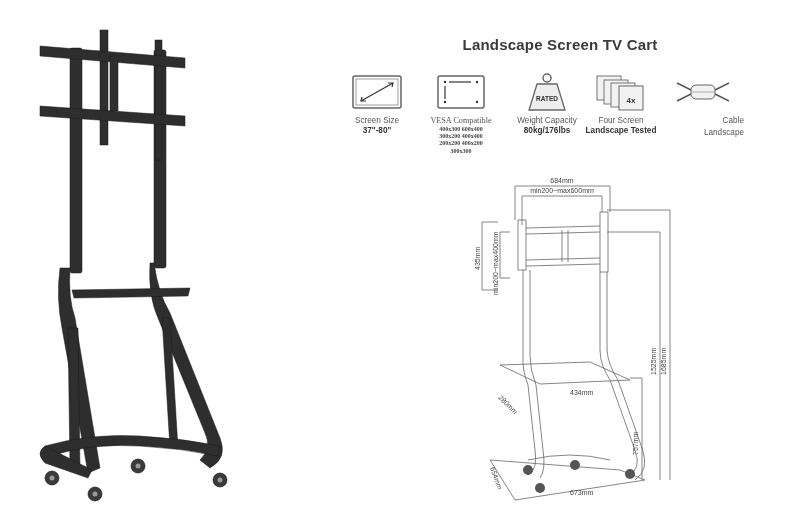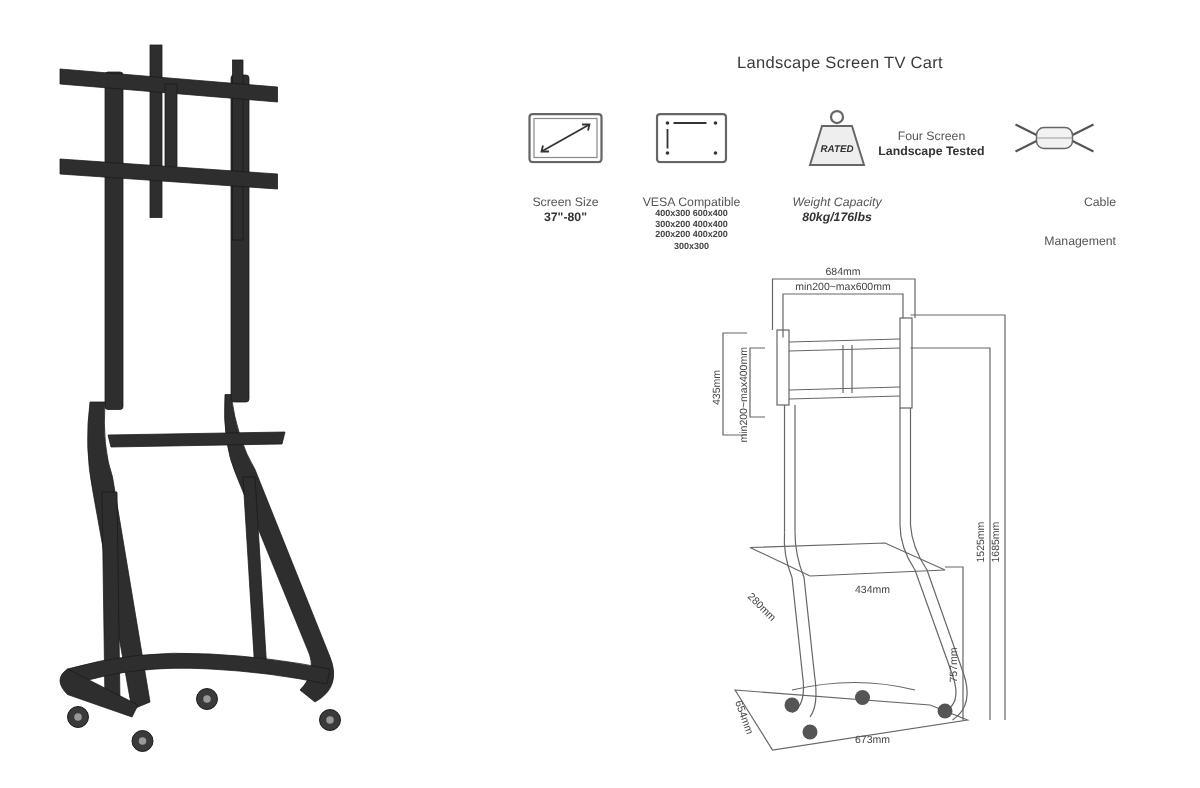--- a/index.html
+++ b/index.html
@@ -1,21 +1,21 @@
 <!DOCTYPE html>
 <html><head>
 <meta charset="utf-8">
 <style>
   html, body { margin: 0; padding: 0; }
   body { width: 800px; height: 525px; background: #ffffff; position: relative; overflow: hidden; font-family: "Liberation Sans", sans-serif; color: #333; }
   .abs { position: absolute; }
-  .title { left: 340px; top: 36px; width: 440px; text-align: center; font-size: 11px; font-weight: normal; color: #3a3a3a; letter-spacing: 0.2px; }
+  .title { left: 340px; top: 36px; width: 440px; text-align: center; font-size: 15px; font-weight: bold; color: #3a3a3a; letter-spacing: 0.2px; }
   .feat { position: absolute; top: 70px; width: 82px; text-align: center; }
   .feat .icon { height: 44px; display: flex; align-items: center; justify-content: center; }
-  .feat .lbl { font-size: 8.2px; color: #555; margin-top: 16px; line-height: 10px; }
+  .feat .lbl { font-size: 8.2px; color: #555; margin-top: 2px; line-height: 10px; }
   .feat .sub { font-size: 8.2px; font-weight: bold; color: #333; line-height: 10px; }
   .feat .vesa { font-size: 6px; font-weight: bold; color: #444; line-height: 7.2px; }
   svg text { font-family: "Liberation Sans", sans-serif; }
 </style>
 </head>
 <body>
 
 <svg class="abs" style="left:30px;top:28px;" width="220" height="485" viewBox="0 0 220 485">
   <g fill="#2e2e2e" stroke="#1a1a1a" stroke-width="0.5">
 
@@ -63,66 +63,75 @@
         <rect x="4" y="4" width="42" height="26" fill="none" stroke="#888" stroke-width="0.8"></rect>
         <line x1="9" y1="26" x2="41" y2="8" stroke="#333" stroke-width="1.2"></line>
         <polyline points="36,8 41,8 40,12" fill="none" stroke="#333" stroke-width="1.2"></polyline>
         <polyline points="10,22 9,26 14,26" fill="none" stroke="#333" stroke-width="1.2"></polyline>
       </svg>
   </div>
   <div class="lbl">Screen Size</div>
   <div class="sub">37"-80"</div>
 </div>
 
-<div class="feat" style="left:420px;">
+<div class="feat" style="left:420px;font-family:Liberation Serif, serif;">
   <div class="icon">
     <svg width="48" height="34" viewBox="0 0 48 34">
         <rect x="1" y="1" width="46" height="32" rx="2" fill="none" stroke="#666" stroke-width="1.5"></rect>
         <line x1="12" y1="7" x2="34" y2="7" stroke="#333" stroke-width="1.2"></line>
         <line x1="8" y1="11" x2="8" y2="24" stroke="#333" stroke-width="1.2"></line>
         <circle cx="8" cy="7" r="1.2" fill="#333"></circle>
         <circle cx="40" cy="7" r="1.2" fill="#333"></circle>
         <circle cx="8" cy="27" r="1.2" fill="#333"></circle>
         <circle cx="40" cy="27" r="1.2" fill="#333"></circle>
       </svg>
   </div>
   <div class="lbl">VESA Compatible</div>
   <div class="vesa">400x300 600x400</div>
   <div class="vesa">300x200 400x400</div>
   <div class="vesa">200x200 400x200</div>
   <div class="vesa">300x300</div>
 </div>
 
-<div class="feat" style="left:517px;font-style:italic;">
+<div class="feat" style="left:506px;">
   <div class="icon">
     <svg width="44" height="40" viewBox="0 0 44 40">
         <circle cx="22" cy="6" r="4" fill="none" stroke="#666" stroke-width="1.5"></circle>
         <path d="M12,12 L32,12 L40,38 L4,38 Z" fill="#eee" stroke="#666" stroke-width="1.3"></path>
         <text x="22" y="29" font-size="6.5" font-weight="bold" text-anchor="middle" fill="#333">RATED</text>
       </svg>
   </div>
   <div class="lbl">Weight Capacity</div>
   <div class="sub">80kg/176lbs</div>
 </div>
 
 <div class="feat" style="left:580px;">
+  <div class="icon">
+    <svg width="52" height="40" viewBox="0 0 52 40">
+        <rect x="2" y="4" width="24" height="24" fill="#f2f2f2" stroke="#777"></rect>
+        <rect x="9" y="8" width="24" height="24" fill="#f2f2f2" stroke="#777"></rect>
+        <rect x="16" y="11" width="24" height="24" fill="#f2f2f2" stroke="#777"></rect>
+        <rect x="24" y="14" width="24" height="24" fill="#f2f2f2" stroke="#666"></rect>
+        <text x="36" y="31" font-size="8" font-weight="bold" text-anchor="middle" fill="#333">4x</text>
+      </svg>
+  </div>
   <div class="lbl">Four Screen</div>
   <div class="sub">Landscape Tested</div>
 </div>
 
 <div class="feat" style="left:662px;text-align:right;">
   <div class="icon">
     <svg width="56" height="34" viewBox="0 0 56 34">
         <path d="M2,8 Q10,12 16,15 M2,26 Q10,22 16,19 M54,8 Q46,12 40,15 M54,26 Q46,22 40,19" fill="none" stroke="#555" stroke-width="1.4"></path>
         <rect x="16" y="10" width="24" height="14" rx="5" fill="#f2f2f2" stroke="#666"></rect>
         <line x1="16" y1="17" x2="40" y2="17" stroke="#999" stroke-width="0.8"></line>
       </svg>
   </div>
   <div class="lbl">Cable</div>
-  <div class="lbl">Management</div>
+  <div class="lbl">Landscape</div>
 </div>
 
 <svg class="abs" style="left:470px;top:170px;" width="230" height="340" viewBox="0 0 230 340">
   <g fill="none" stroke="#666" stroke-width="0.8">
 
     <polyline points="45,50 45,16 140,16 140,42"></polyline>
     <polyline points="52,55 52,26 132,26 132,42"></polyline>
 
     <polyline points="28,52 12,52 12,120 28,120"></polyline>
     <polyline points="40,62 30,62 30,108 40,108"></polyline>

